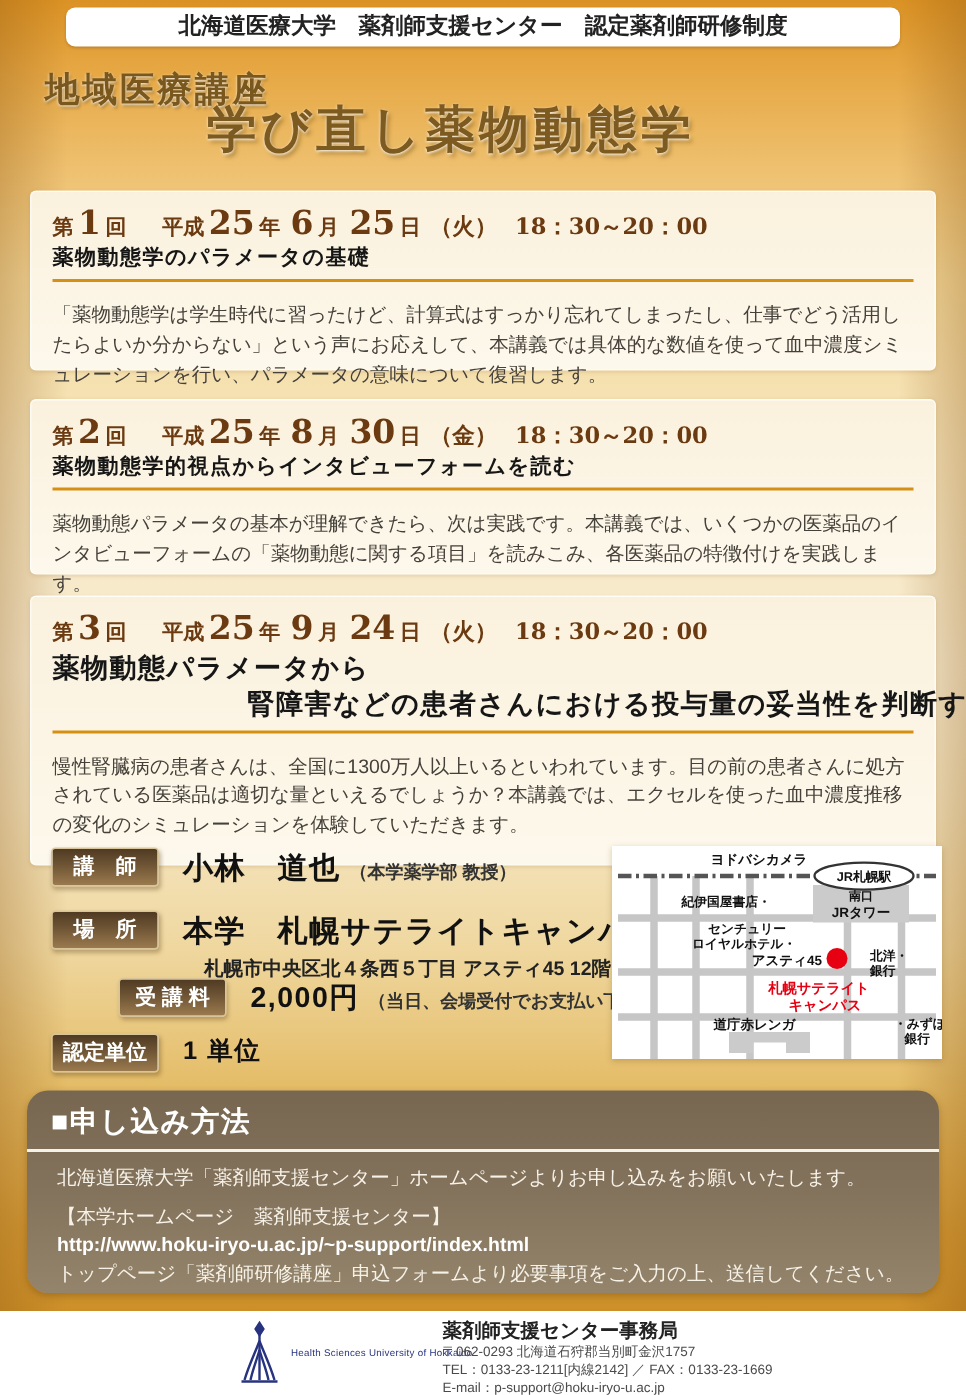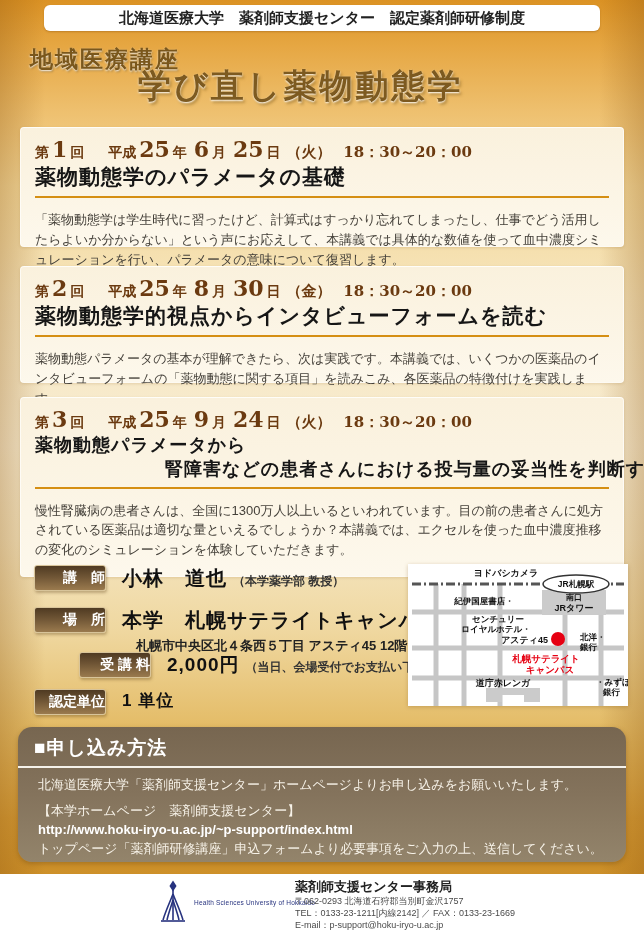--- a/index.html
+++ b/index.html
@@ -21,29 +21,29 @@
     text-shadow:0 1px 2px rgba(255,255,255,.95),2px 3px 3px rgba(103,69,10,.40);}
   
   .card{position:absolute;left:20px;width:604px;background:linear-gradient(180deg,#faf1dd,#fdf8ec);
     border-radius:4px;border:1px solid rgba(255,255,255,.65);box-shadow:0 1px 3px rgba(140,90,20,.18);
     padding:8px 14px 0;box-sizing:border-box;}
   .s-head{color:#6b3a10;font-weight:bold;font-size:14px;white-space:nowrap;}
   .sh-no{font-family:"DejaVu Serif","Liberation Serif",serif;font-size:22px;font-weight:bold;margin:0 3px;}
   .sh-era{margin-left:20px;}
   .sh-wd{margin-left:2px;font-size:15px;}
   .sh-time{font-family:"DejaVu Serif","Liberation Serif",serif;font-size:15px;font-weight:bold;margin-left:8px;}
-  .s-title{font-size:21px;font-weight:bold;color:#161616;letter-spacing:1px;white-space:nowrap;
+  .s-title{font-size:14px;font-weight:bold;color:#161616;letter-spacing:1px;white-space:nowrap;
     border-bottom:2px solid #d58f13;padding-bottom:5px;margin-top:1px;}
   .s-titlewrap{border-bottom:2px solid #d58f13;padding-bottom:5px;margin-top:1px;}
   .s-titlewrap .tl{font-size:18px;font-weight:bold;color:#161616;letter-spacing:1px;white-space:nowrap;line-height:1.35;}
   .s-titlewrap .tl.indent{margin-left:130px;}
   .s-body{font-size:13px;color:#45413a;line-height:1.52;margin-top:12px;}
   
   .info-row{position:absolute;left:34px;display:flex;align-items:flex-start;}
-  .info-label{display:inline-block;width:70px;padding:3px 0;text-align:right;border-radius:3px;
+  .info-label{display:inline-block;width:70px;padding:3px 0;text-align:center;border-radius:3px;
     background:linear-gradient(180deg,#4f3a22,#6f5535 45%,#9a7a4e);color:#fff;font-weight:bold;font-size:14px;
     border:1px solid #d8c49a;box-shadow:1px 2px 3px rgba(90,60,20,.35);}
   .info-main{margin-left:16px;}
   .info-value{font-size:20px;font-weight:bold;color:#111;letter-spacing:1px;white-space:nowrap;}
   .info-note{font-size:12px;font-weight:bold;color:#333;}
   .info-sub{font-size:13px;font-weight:bold;color:#222;margin-top:3px;margin-left:14px;white-space:nowrap;}
   .v-mid{display:flex;align-items:baseline;gap:6px;}
   
   .mapbox{position:absolute;left:408px;top:564px;width:220px;height:142px;background:#fff;
     box-shadow:0 1px 4px rgba(120,80,20,.3);}

